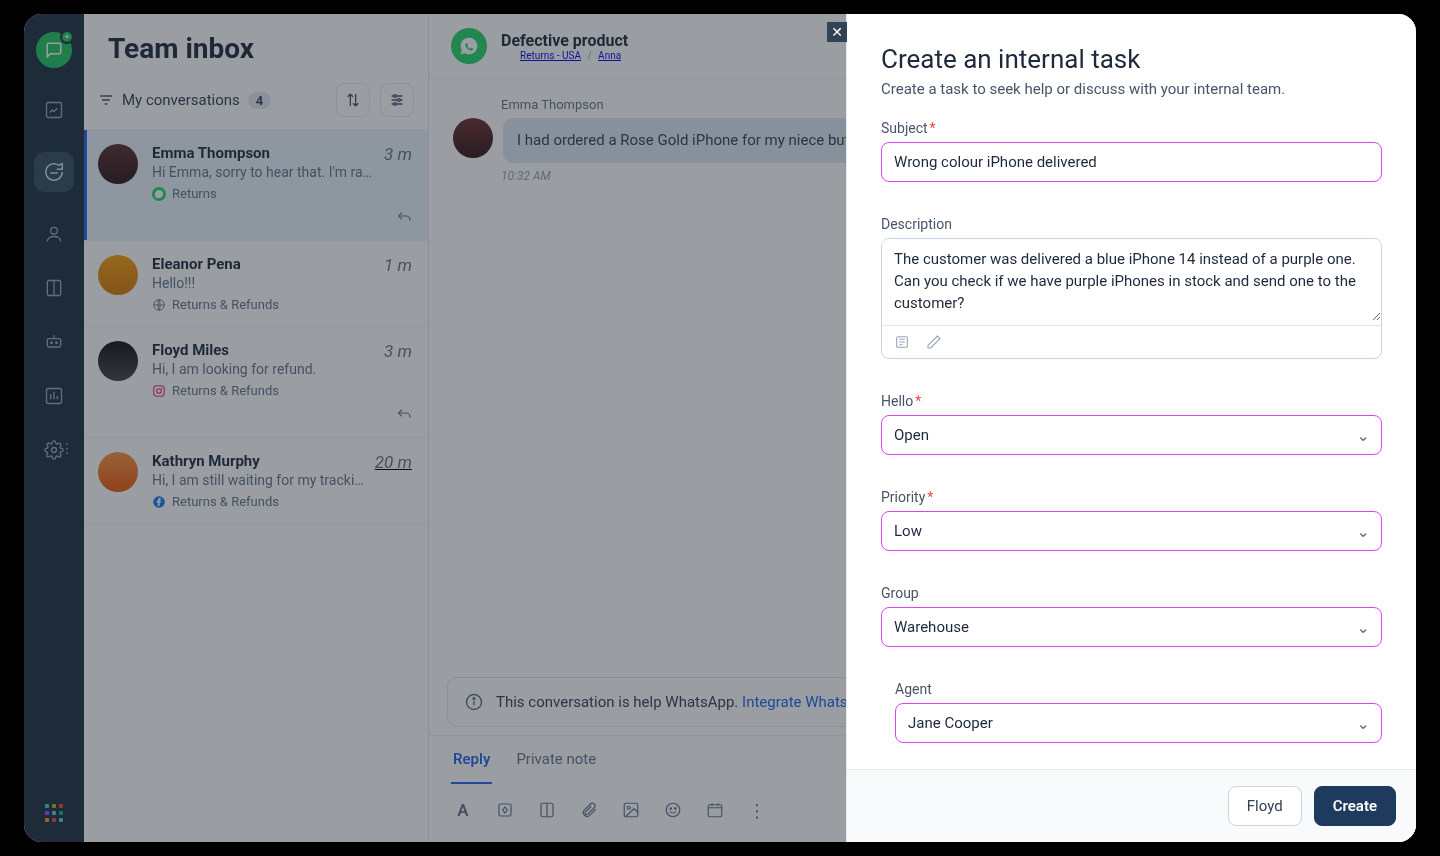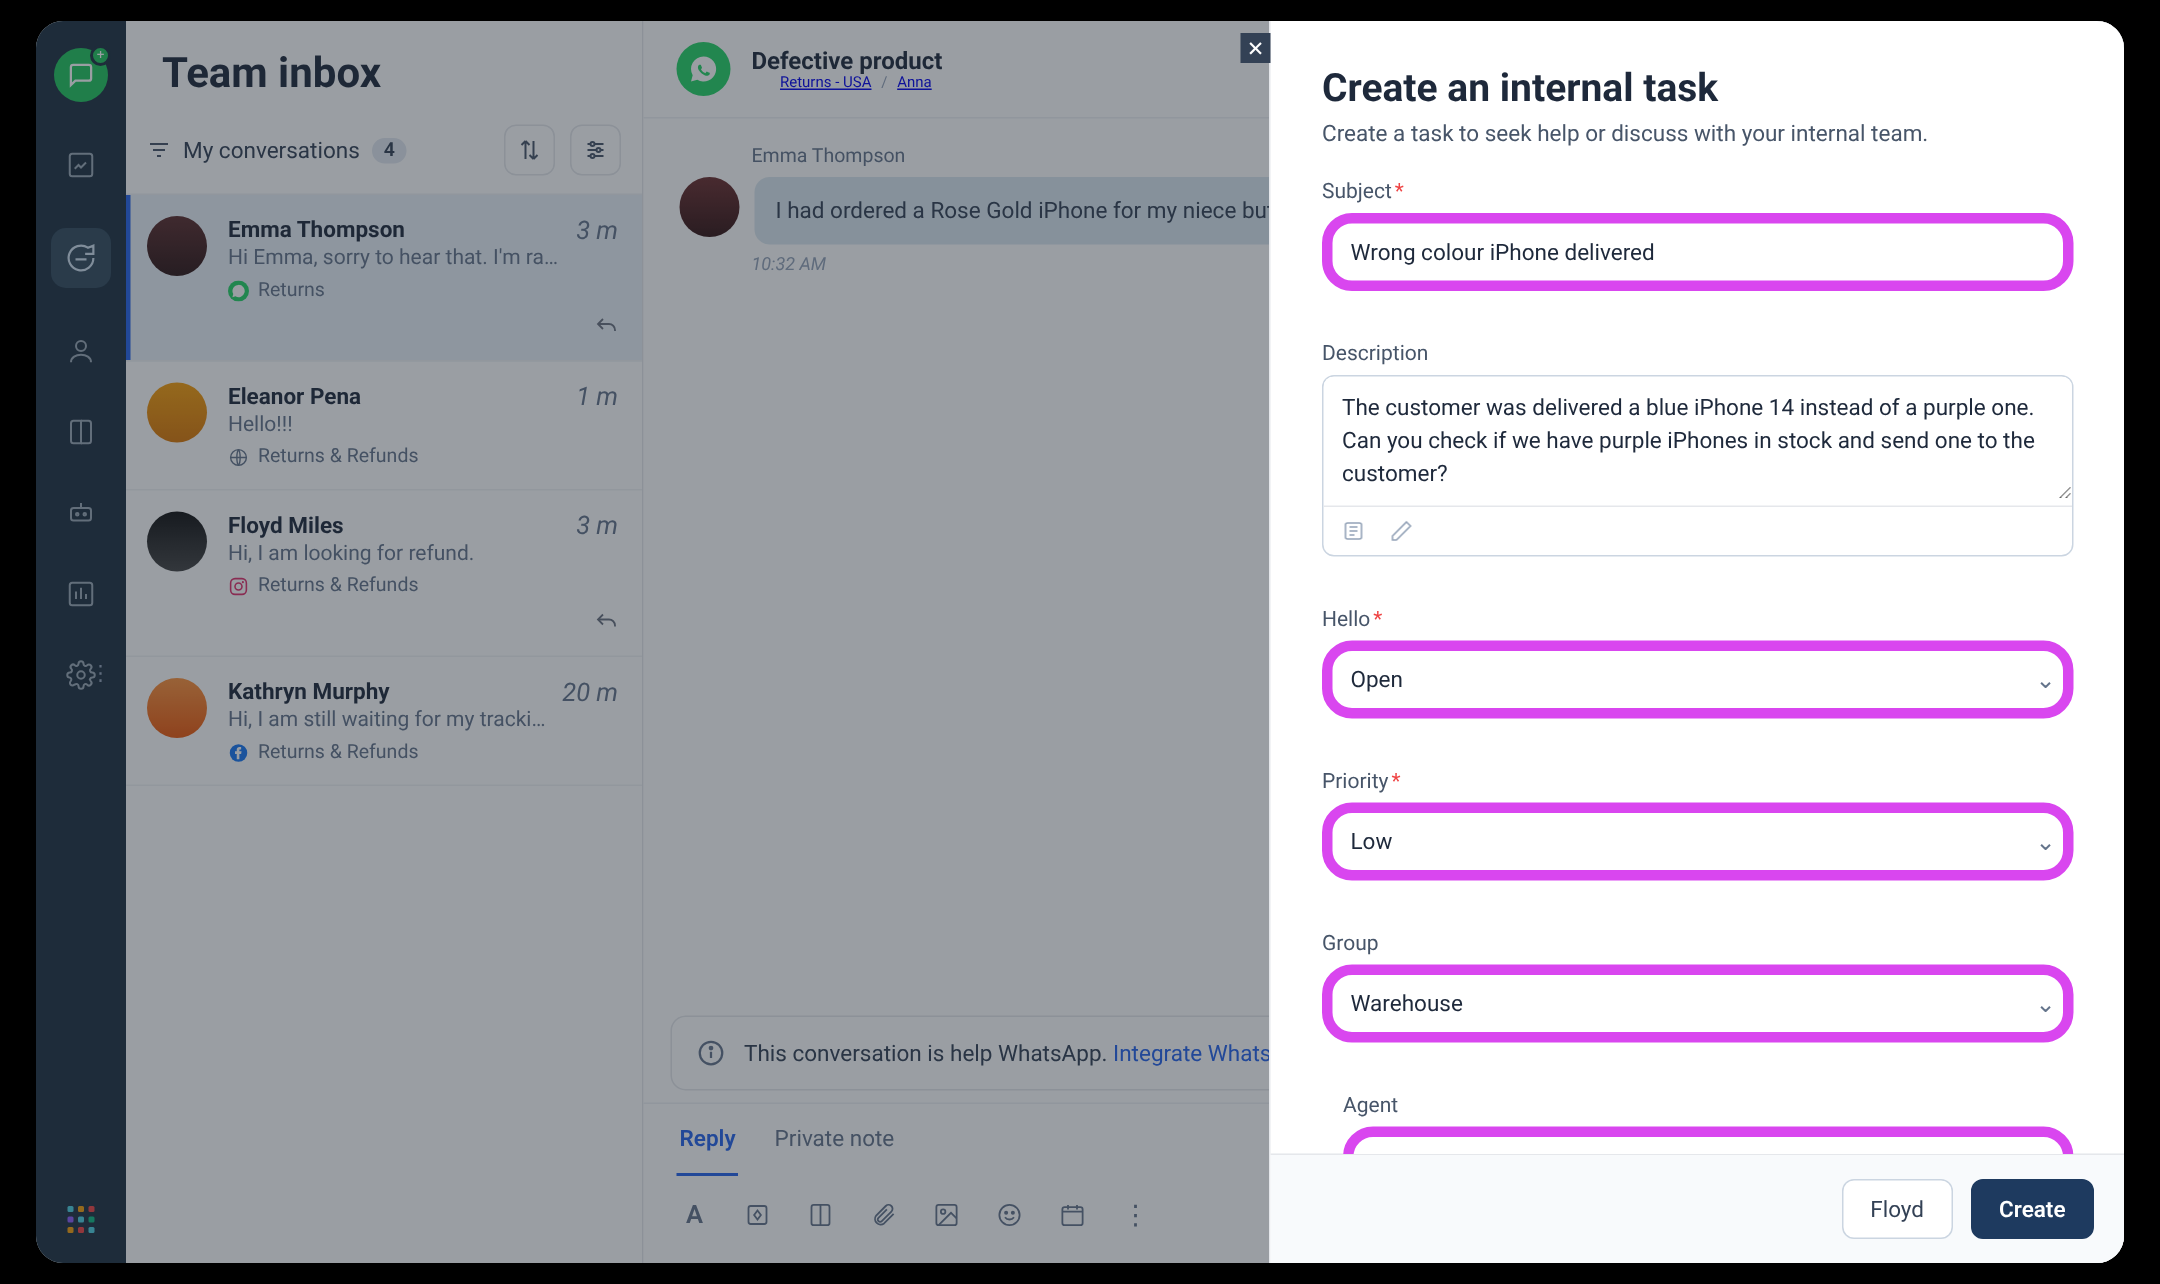--- a/index.html
+++ b/index.html
@@ -50,25 +50,25 @@
 .tabs{ padding:0 22px; display:flex; gap:22px; border-top:1px solid #eef1f4;}
 .tab{ padding:14px 2px; font-size:15px; color:#64748b; cursor:pointer;}
 .tab.active{ color:#2563eb; font-weight:600; border-bottom:2px solid #2563eb;}
 .composer-icons{ display:flex; gap:22px; padding:16px 24px 22px; color:#64748b;}
 .composer-icons span{ cursor:pointer; width:20px; height:20px; display:flex; align-items:center; justify-content:center;}
 
 
 .drawer{ position:absolute; top:0; right:0; bottom:0; width:570px; background:#fff; z-index:100; display:flex; flex-direction:column; border-left:1px solid #e5e7eb;}
 .drawer-close{ position:absolute; left:-20px; top:8px; width:20px; height:20px; background:#334155; color:#fff; display:flex; align-items:center; justify-content:center; cursor:pointer; font-size:14px;}
 .drawer-body{ padding:30px 34px 12px; flex:1; overflow:auto;}
-.drawer h1{ font-size:26px; font-weight:700; color:#1e293b; margin-bottom:6px;}
+.drawer h1{ font-size:26px; font-weight:400; color:#1e293b; margin-bottom:6px;}
 .drawer .subtitle{ color:#475569; font-size:15px; margin-bottom:22px;}
 .field-lbl{ color:#475569; font-size:14px; margin-bottom:6px; display:block;}
 .req{ color:#ef4444; margin-left:2px;}
-.text-input, .select, .textarea { width:100%; border:7px solid #d946ef; border-radius:20px; padding:10px 12px; font-size:15px; color:#1e293b; font-family:inherit; background:#fff;}
+.text-input, .select, .textarea { width:100%; border:1px solid #d946ef; border-radius:8px; padding:10px 12px; font-size:15px; color:#1e293b; font-family:inherit; background:#fff;}
 .textarea{ min-height:82px; resize:vertical; line-height:1.45;}
 .desc-wrap{ border:1px solid #cbd5e1; border-radius:8px; overflow:hidden;}
 .desc-wrap textarea{ border:none; border-radius:0;}
 .desc-tools{ border-top:1px solid #e5e7eb; padding:8px 12px; display:flex; gap:16px; color:#94a3b8;}
 .field{ margin-bottom:34px;}
 .select-wrap{ position:relative;}
 .select-wrap .chev{ position:absolute; right:12px; top:50%; transform:translateY(-50%); color:#64748b; pointer-events:none;}
 .select{ appearance:none; padding-right:32px;}
 .agent-field{ margin-left:14px;}
 .drawer-footer{ border-top:1px solid #e5e7eb; background:#f8fafc; padding:16px 20px; display:flex; justify-content:flex-end; gap:12px;}
@@ -259,21 +259,21 @@
       <div class="conv-meta">
               <span class="chan-dot">
                 <svg width="14" height="14" viewBox="0 0 24 24">
                   <circle cx="12" cy="12" r="10" fill="#1877f2"></circle>
                   <path fill="#fff" d="M13 8h2V5h-2c-1.7 0-3 1.3-3 3v2H8v3h2v6h3v-6h2l.5-3H13V8.5c0-.3.2-.5.5-.5"></path>
                 </svg>
               </span>
               <span>Returns &amp; Refunds</span>
             </div>
     </div>
-    <div style="display:flex;flex-direction:column;align-items:center;">
+    <div style="display:flex;flex-direction:column;align-items:center;text-decoration:underline;">
       <div class="conv-time">20 m</div>
 
     </div>
         </div>
       </div>
   </div>
 
   <div class="chat-col">
     <div class="chat-header">
       <div class="wapp">

